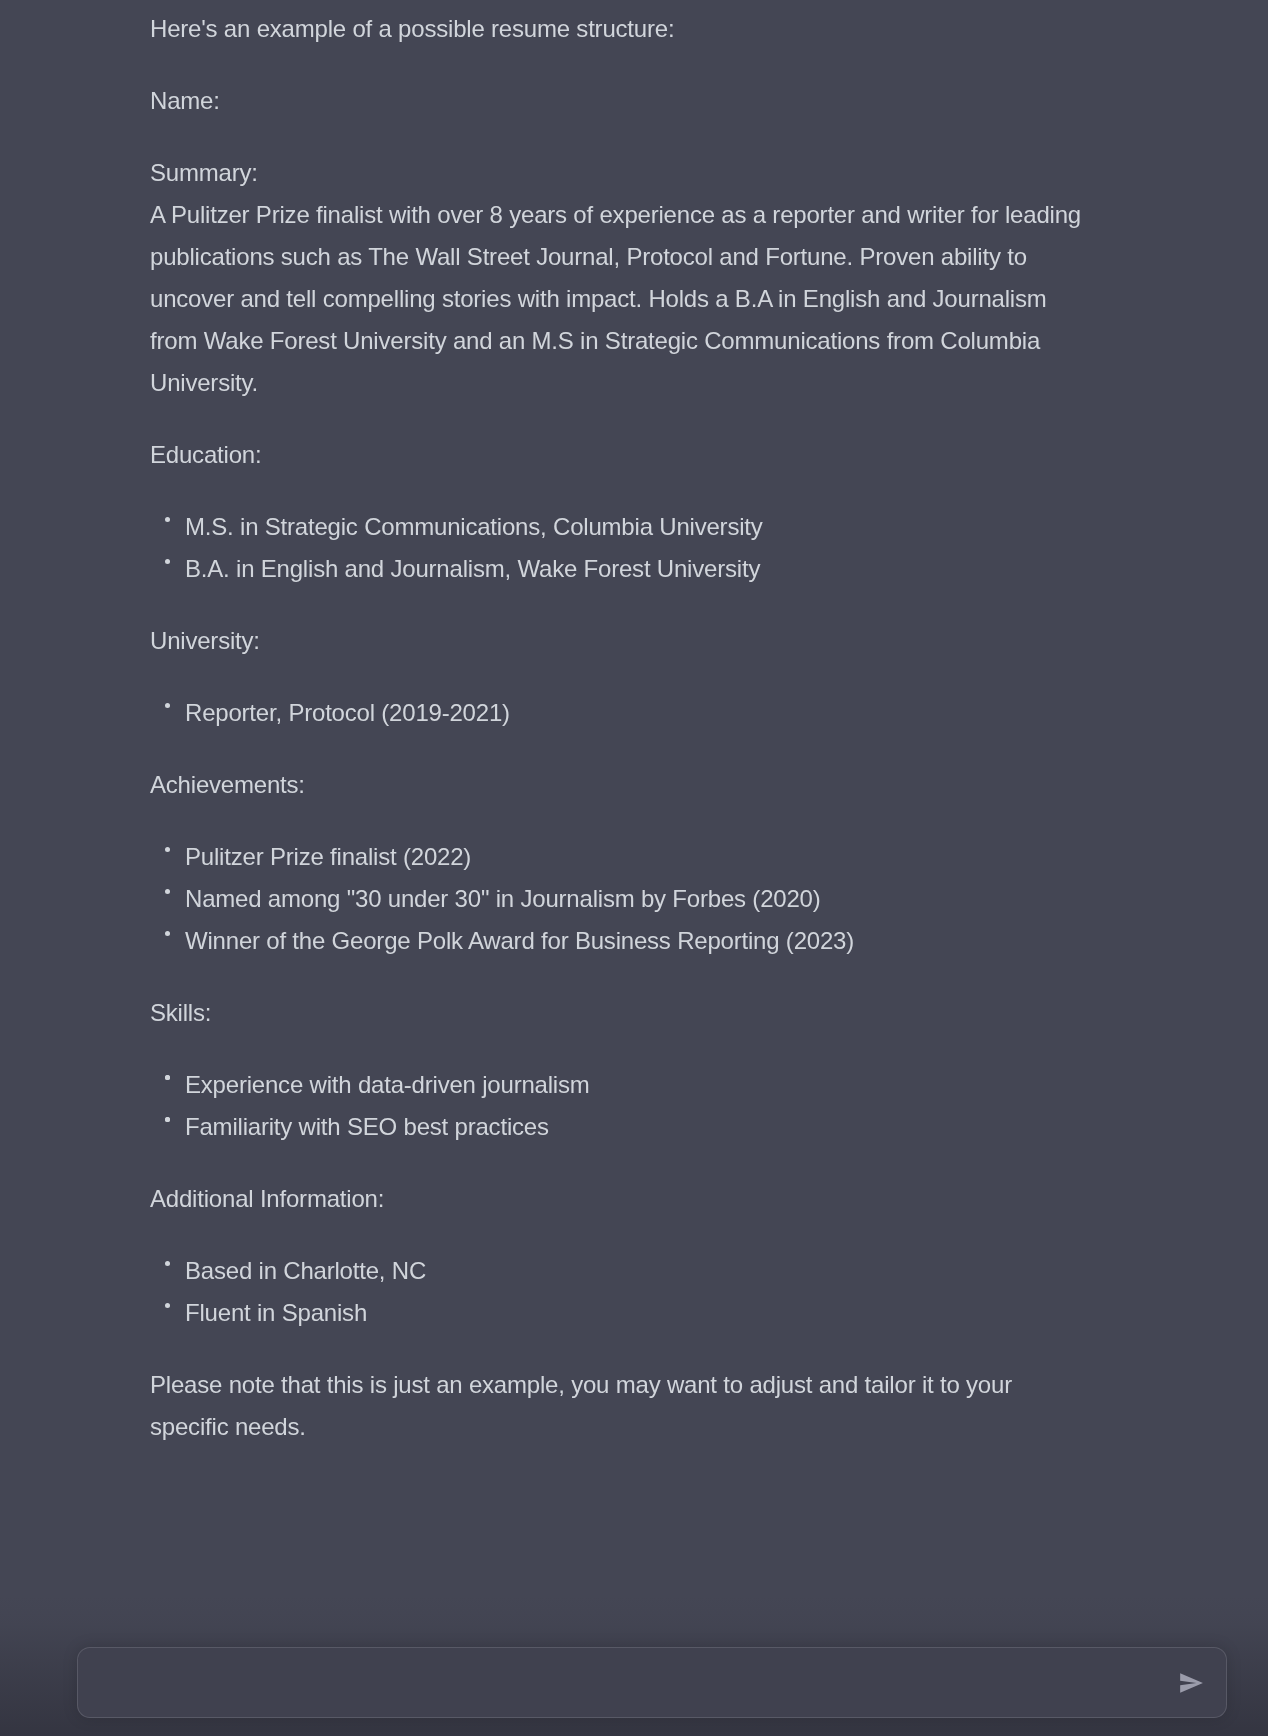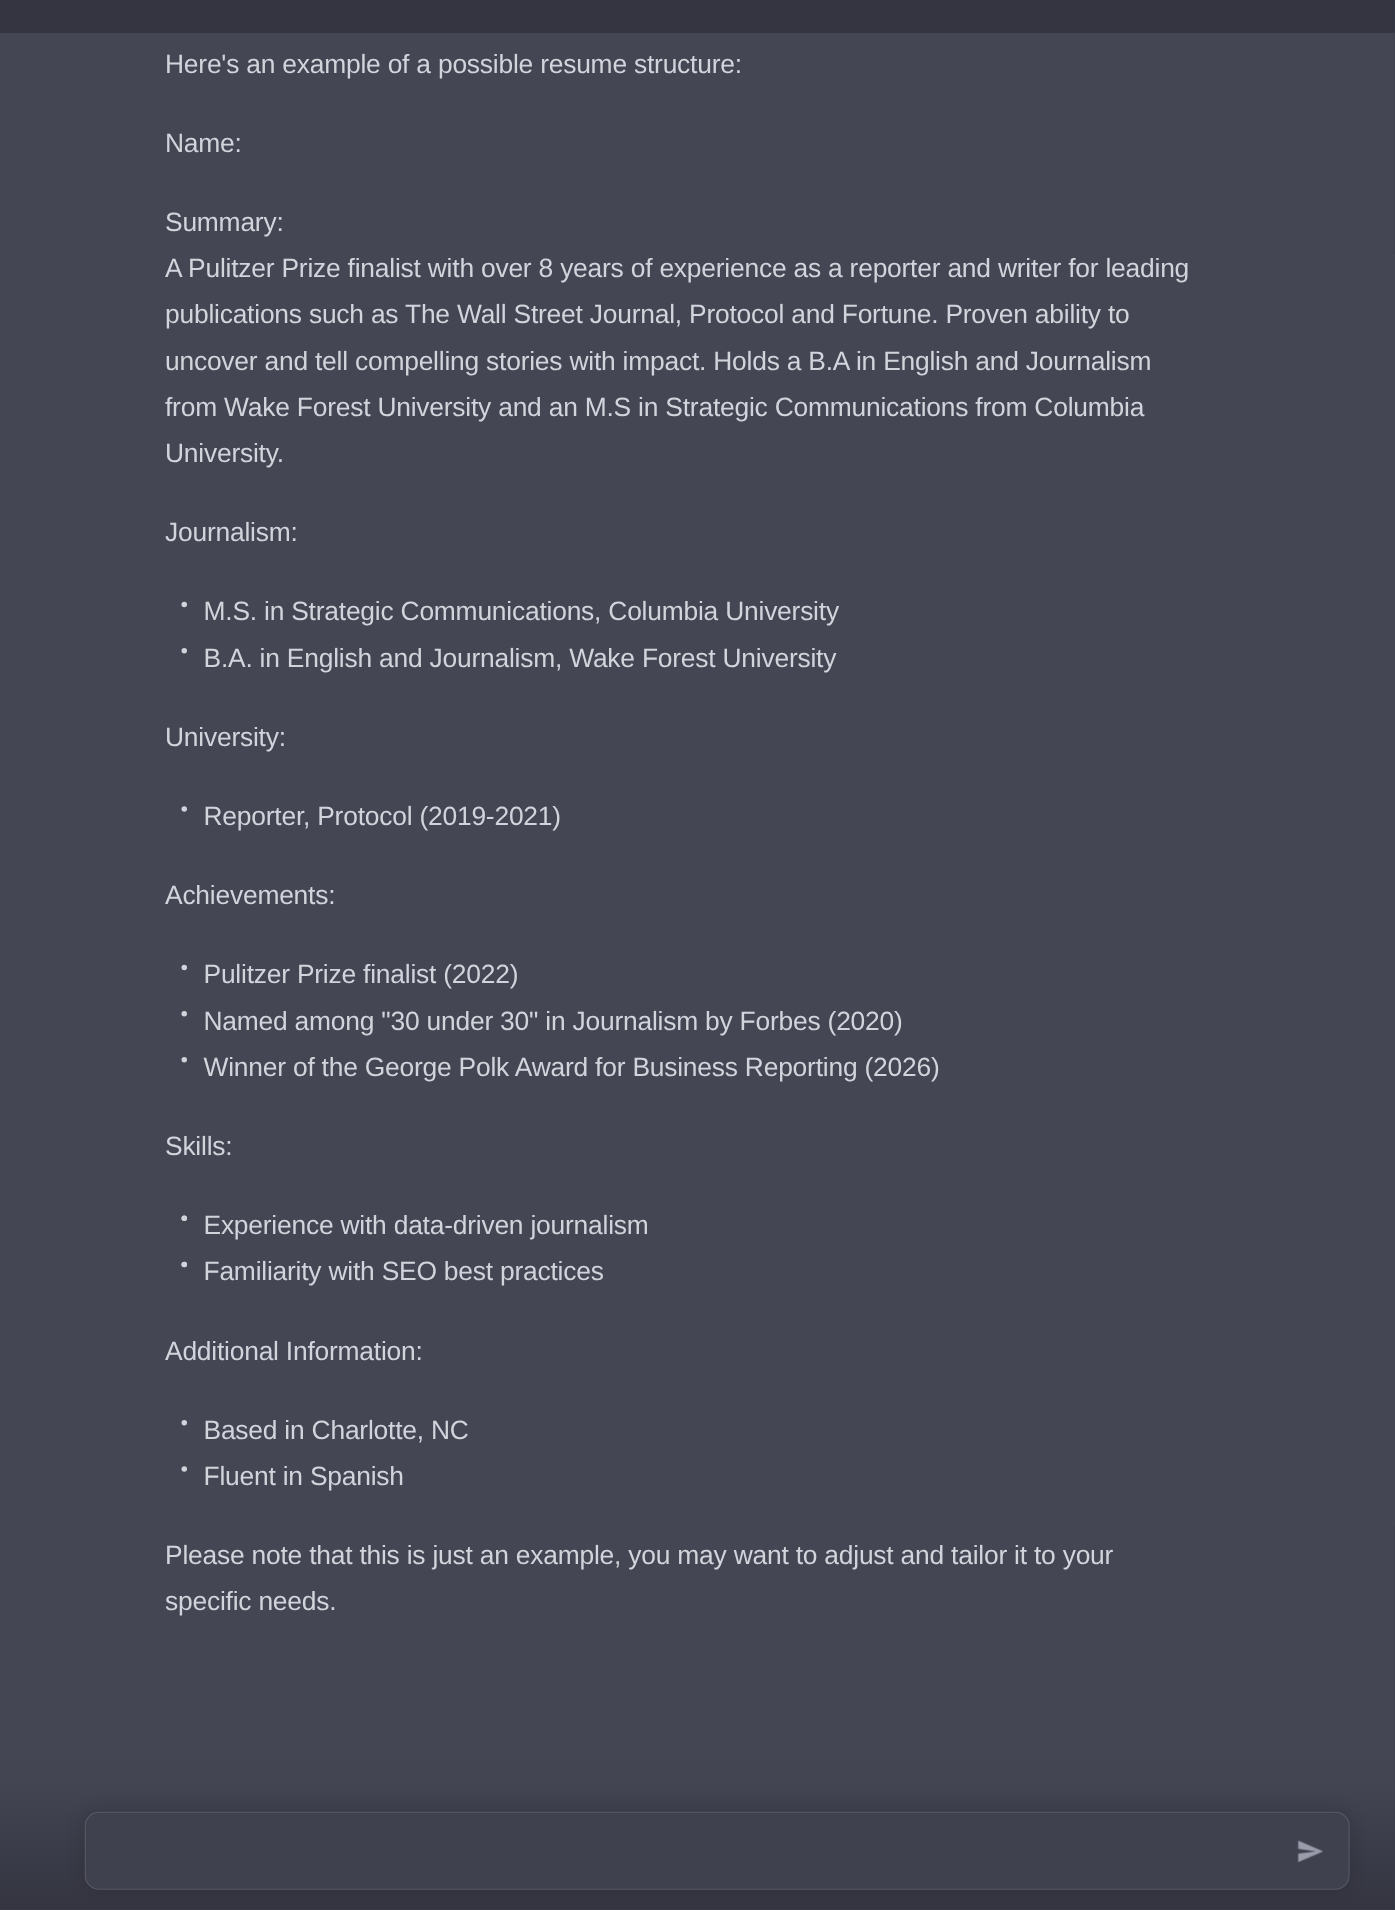--- a/index.html
+++ b/index.html
@@ -2,21 +2,21 @@
 <html><head>
 <meta charset="utf-8">
 <style>
   html,body{margin:0;padding:0;}
   body{
     width:1268px;height:1736px;position:relative;overflow:hidden;
     background:#343541;
     font-family:"Liberation Sans","DejaVu Sans",sans-serif;
   }
   .screen{position:absolute;inset:0;}
-  .assistant-message{position:absolute;inset:0;background:#444654;margin-top:30px;}
+  .assistant-message{position:absolute;inset:0;background:#444654;}
   .prose{
     position:absolute;left:150px;top:8px;width:1080px;
     font-size:24px;line-height:42px;letter-spacing:-0.2px;
     font-weight:400;color:#d1d5db;
   }
   .prose p{margin:0 0 30px 0;}
   .line{display:block;}
   .pre{display:block;white-space:pre-line;}
   ul.md-list{margin:0 0 30px 0;padding:0 0 0 35px;list-style:none;}
   ul.md-list li{position:relative;}
@@ -69,21 +69,21 @@
 
       <p>
         <span class="line">Summary:</span>
         <span class="pre">A Pulitzer Prize finalist with over 8 years of experience as a reporter and writer for leading
 publications such as The Wall Street Journal, Protocol and Fortune. Proven ability to
 uncover and tell compelling stories with impact. Holds a B.A in English and Journalism
 from Wake Forest University and an M.S in Strategic Communications from Columbia
 University.</span>
       </p>
 
-      <p>Journalism:</p>
+      <p>Education:</p>
       <ul class="md-list">
         <li>
           <span class="dot"></span>
           <span>M.S. in Strategic Communications, Columbia University</span>
         </li>
         <li>
           <span class="dot"></span>
           <span>B.A. in English and Journalism, Wake Forest University</span>
         </li>
       </ul>
@@ -101,21 +101,21 @@
         <li>
           <span class="dot"></span>
           <span>Pulitzer Prize finalist (2022)</span>
         </li>
         <li>
           <span class="dot"></span>
           <span>Named among "30 under 30" in Journalism by Forbes (2020)</span>
         </li>
         <li>
           <span class="dot"></span>
-          <span>Winner of the George Polk Award for Business Reporting (2026)</span>
+          <span>Winner of the George Polk Award for Business Reporting (2023)</span>
         </li>
       </ul>
 
       <p>Skills:</p>
       <ul class="md-list">
         <li>
           <span class="dot"></span>
         </li>
         <li>
           <span class="dot"></span>

